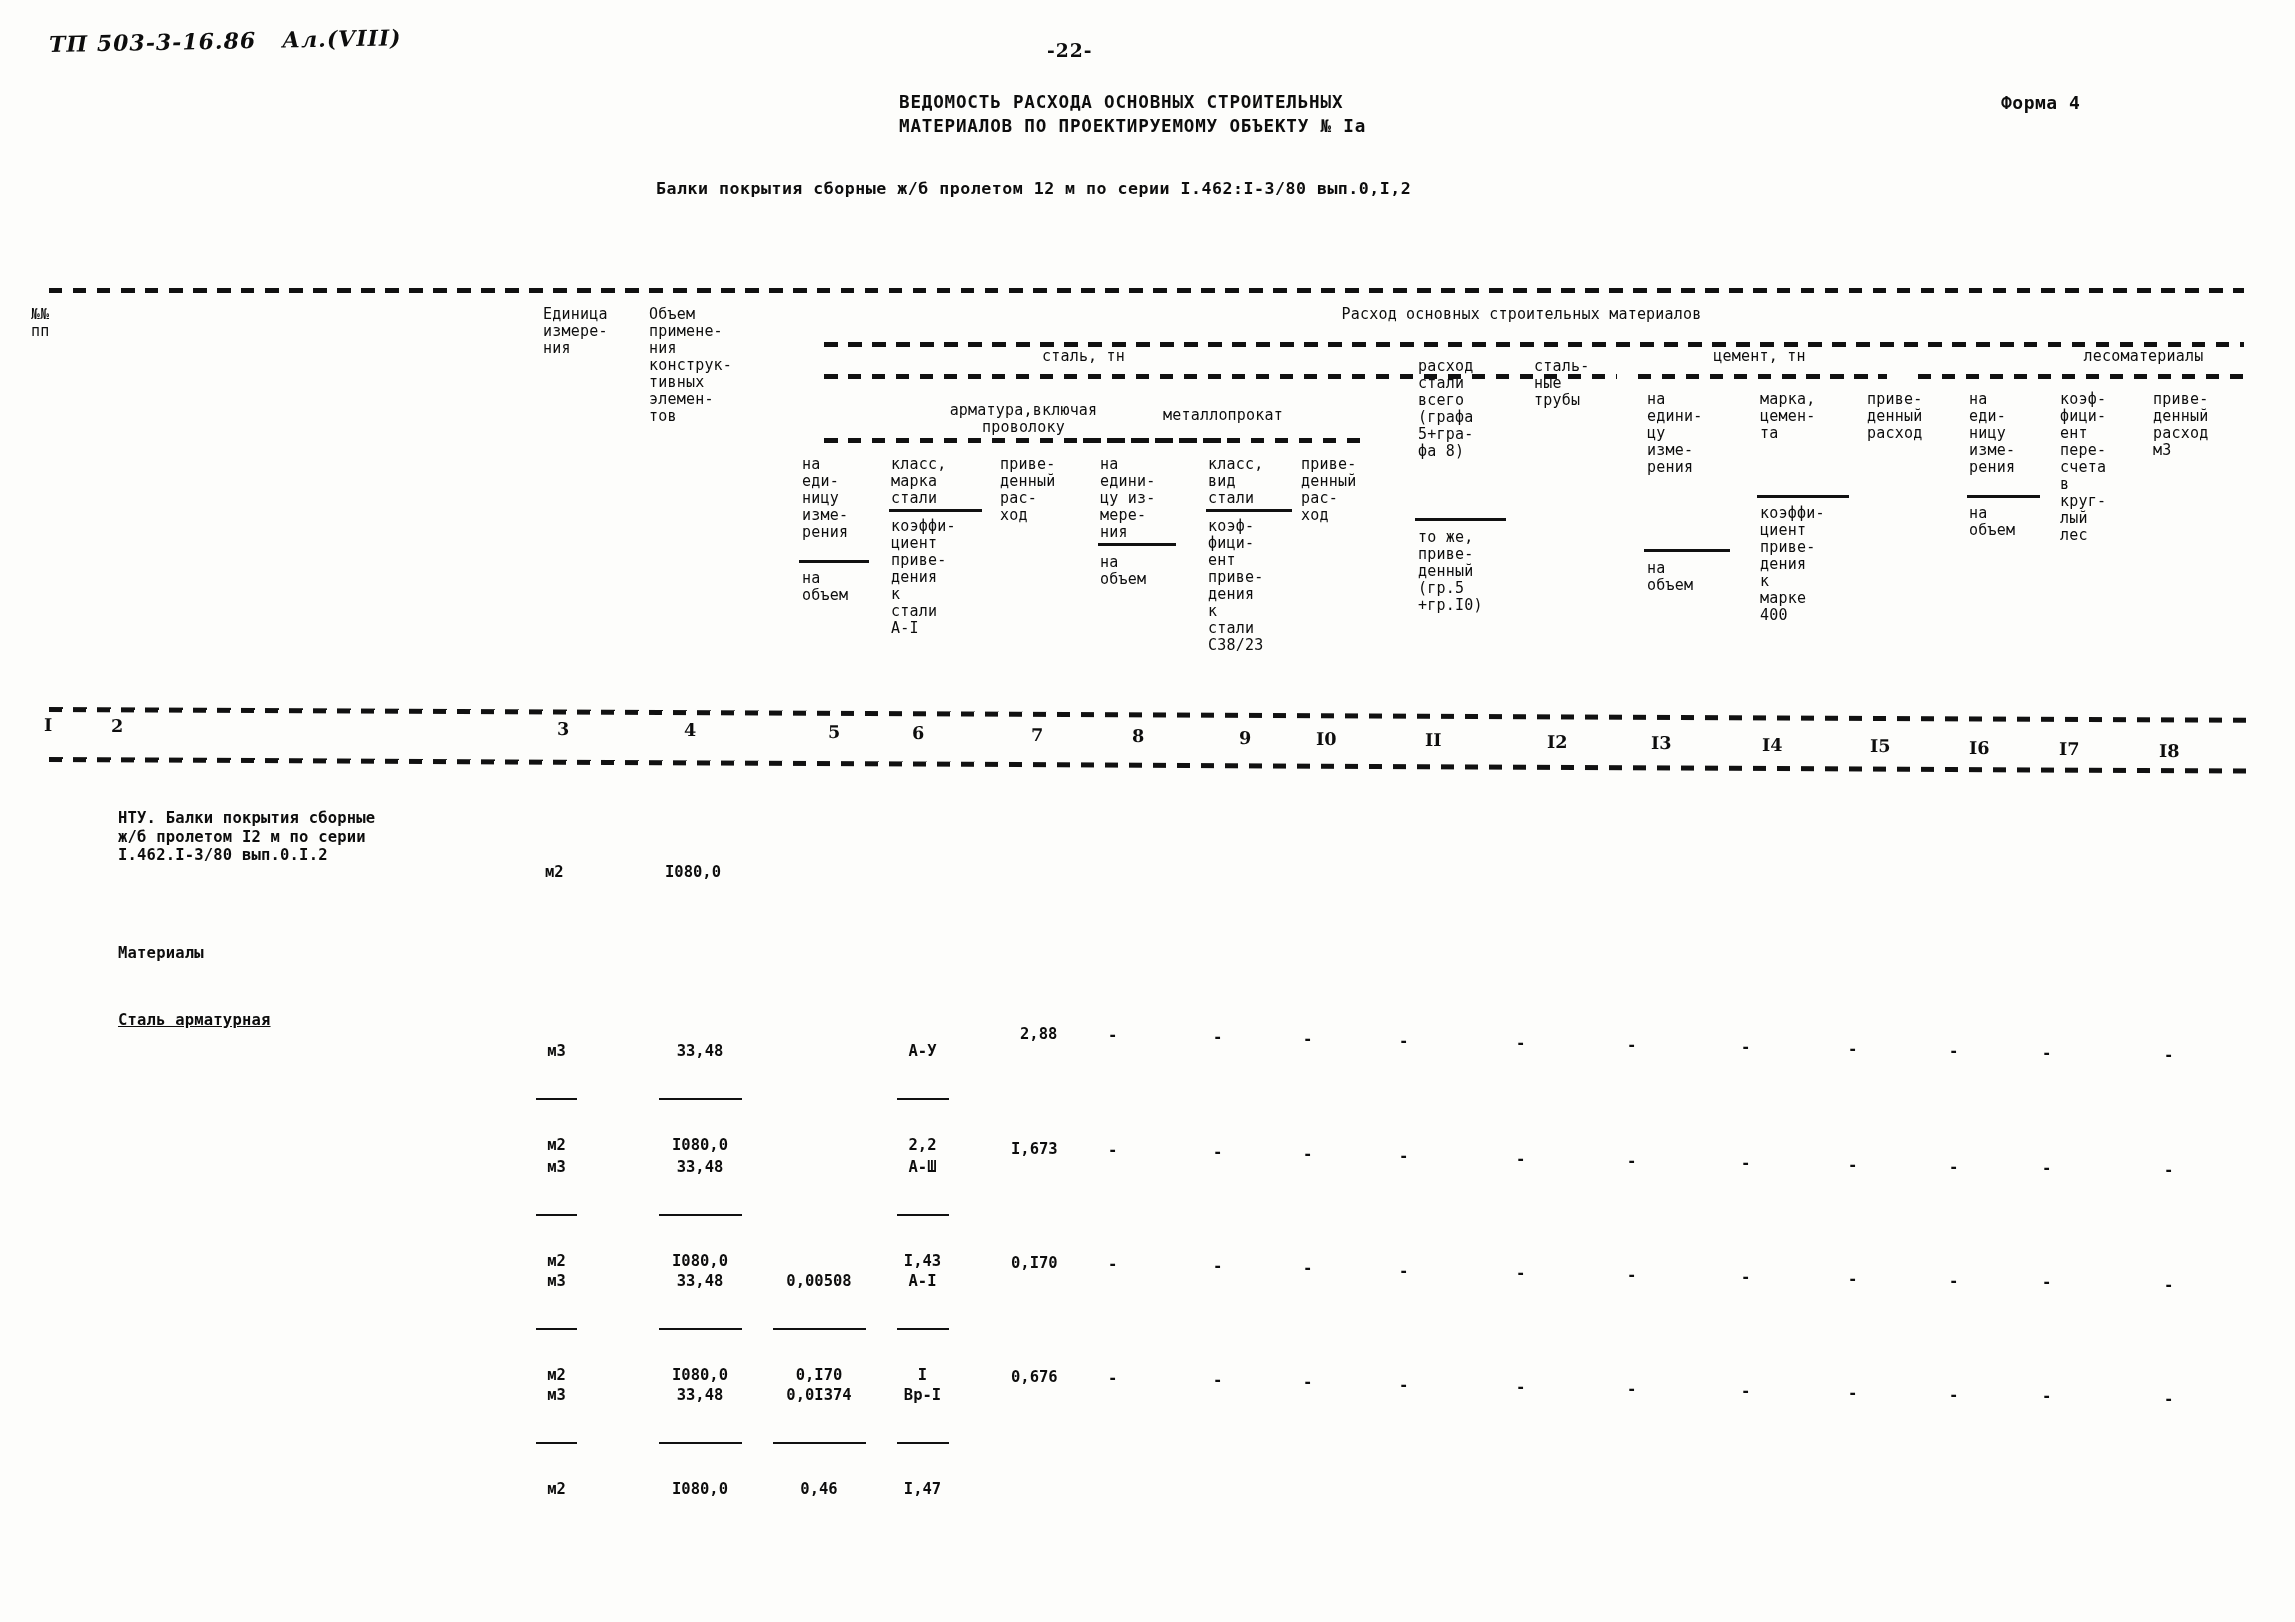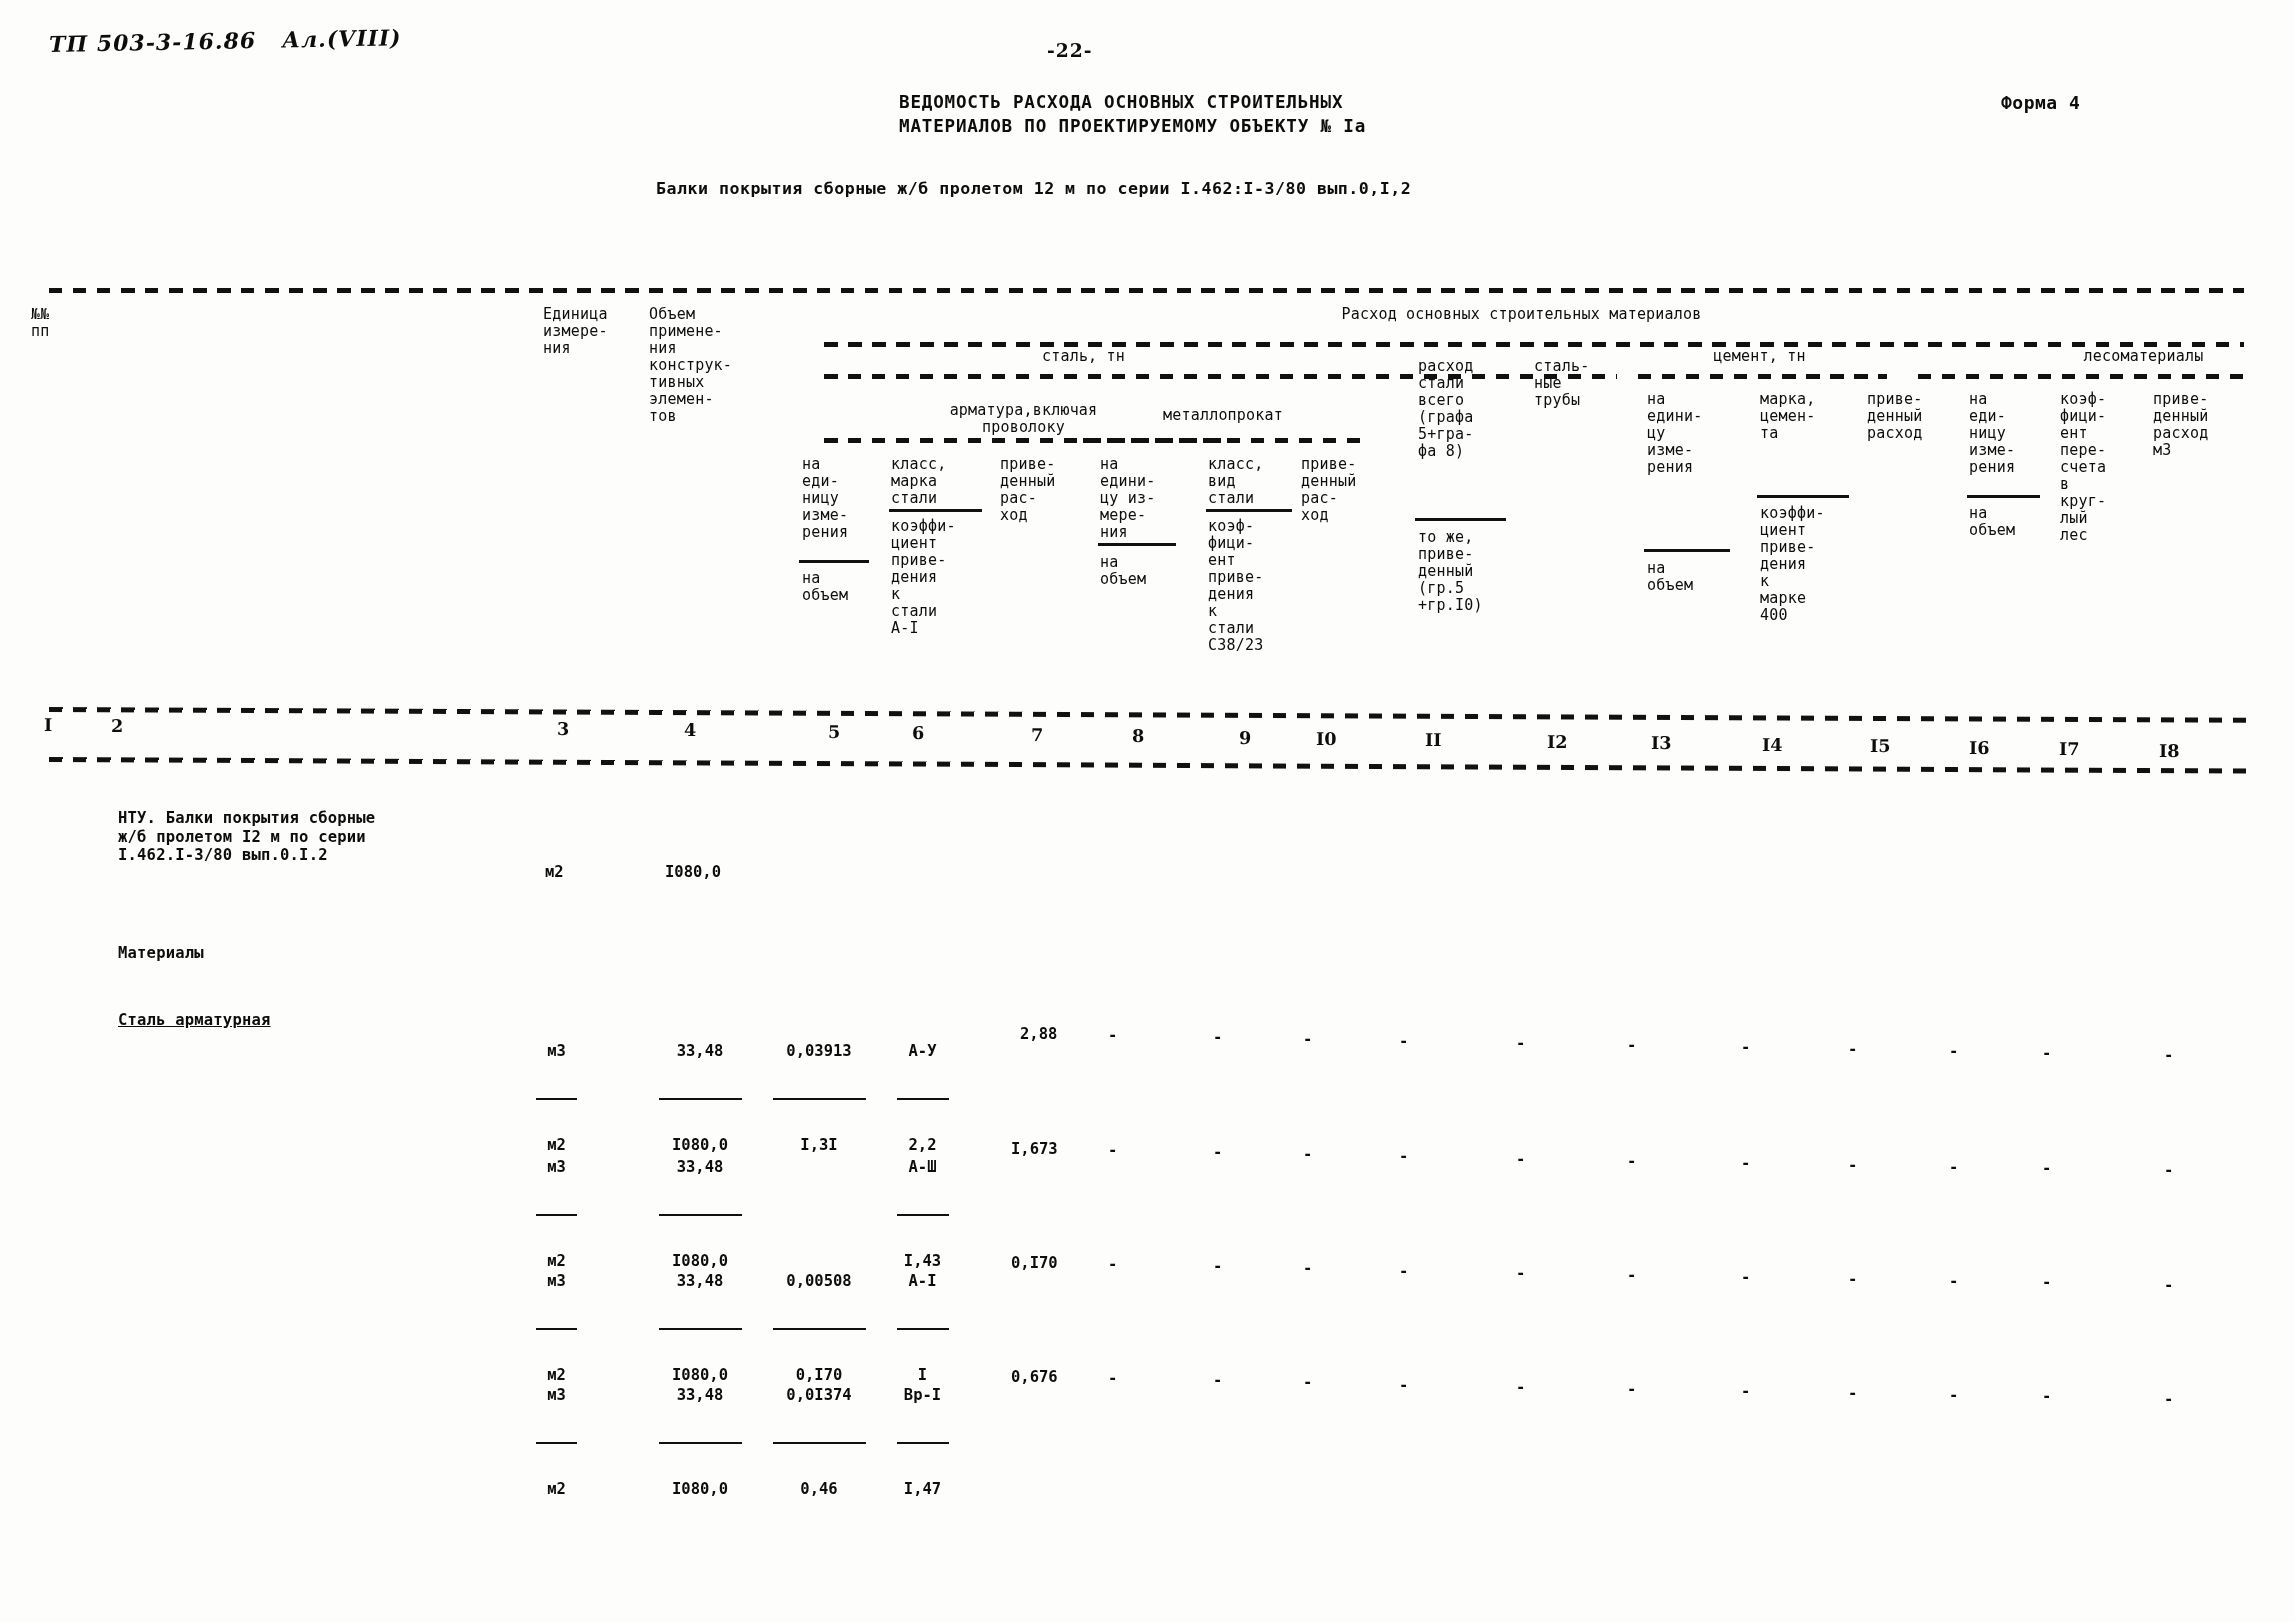--- a/index.html
+++ b/index.html
@@ -341,25 +341,20 @@
   <div class="frac" style="left:528px; top:1008px; width:57px;">
     <span class="num">м3</span>
     <span class="bar" style="width:41px;"></span>
     <span class="den">м2</span>
   </div>
   <div class="frac" style="left:648px; top:1008px; width:104px;">
     <span class="num">33,48</span>
     <span class="bar" style="width:83px;"></span>
     <span class="den">I080,0</span>
   </div>
-  <div class="frac" style="left:767px; top:1008px; width:104px;">
-    <span class="num">0,03913</span>
-    <span class="bar" style="width:93px;"></span>
-    <span class="den">I,3I</span>
-  </div>
   <div class="frac" style="left:889px; top:1008px; width:67px;">
     <span class="num">А-У</span>
     <span class="bar" style="width:52px;"></span>
     <span class="den">2,2</span>
   </div>
   <div class="plain-val" style="left:1020px; top:1025px;">2,88</div>
   <div class="dash-val" style="left:1108px; top:1026px;">-</div>
   <div class="dash-val" style="left:1213px; top:1028px;">-</div>
   <div class="dash-val" style="left:1303px; top:1030px;">-</div>
   <div class="dash-val" style="left:1399px; top:1032px;">-</div>

